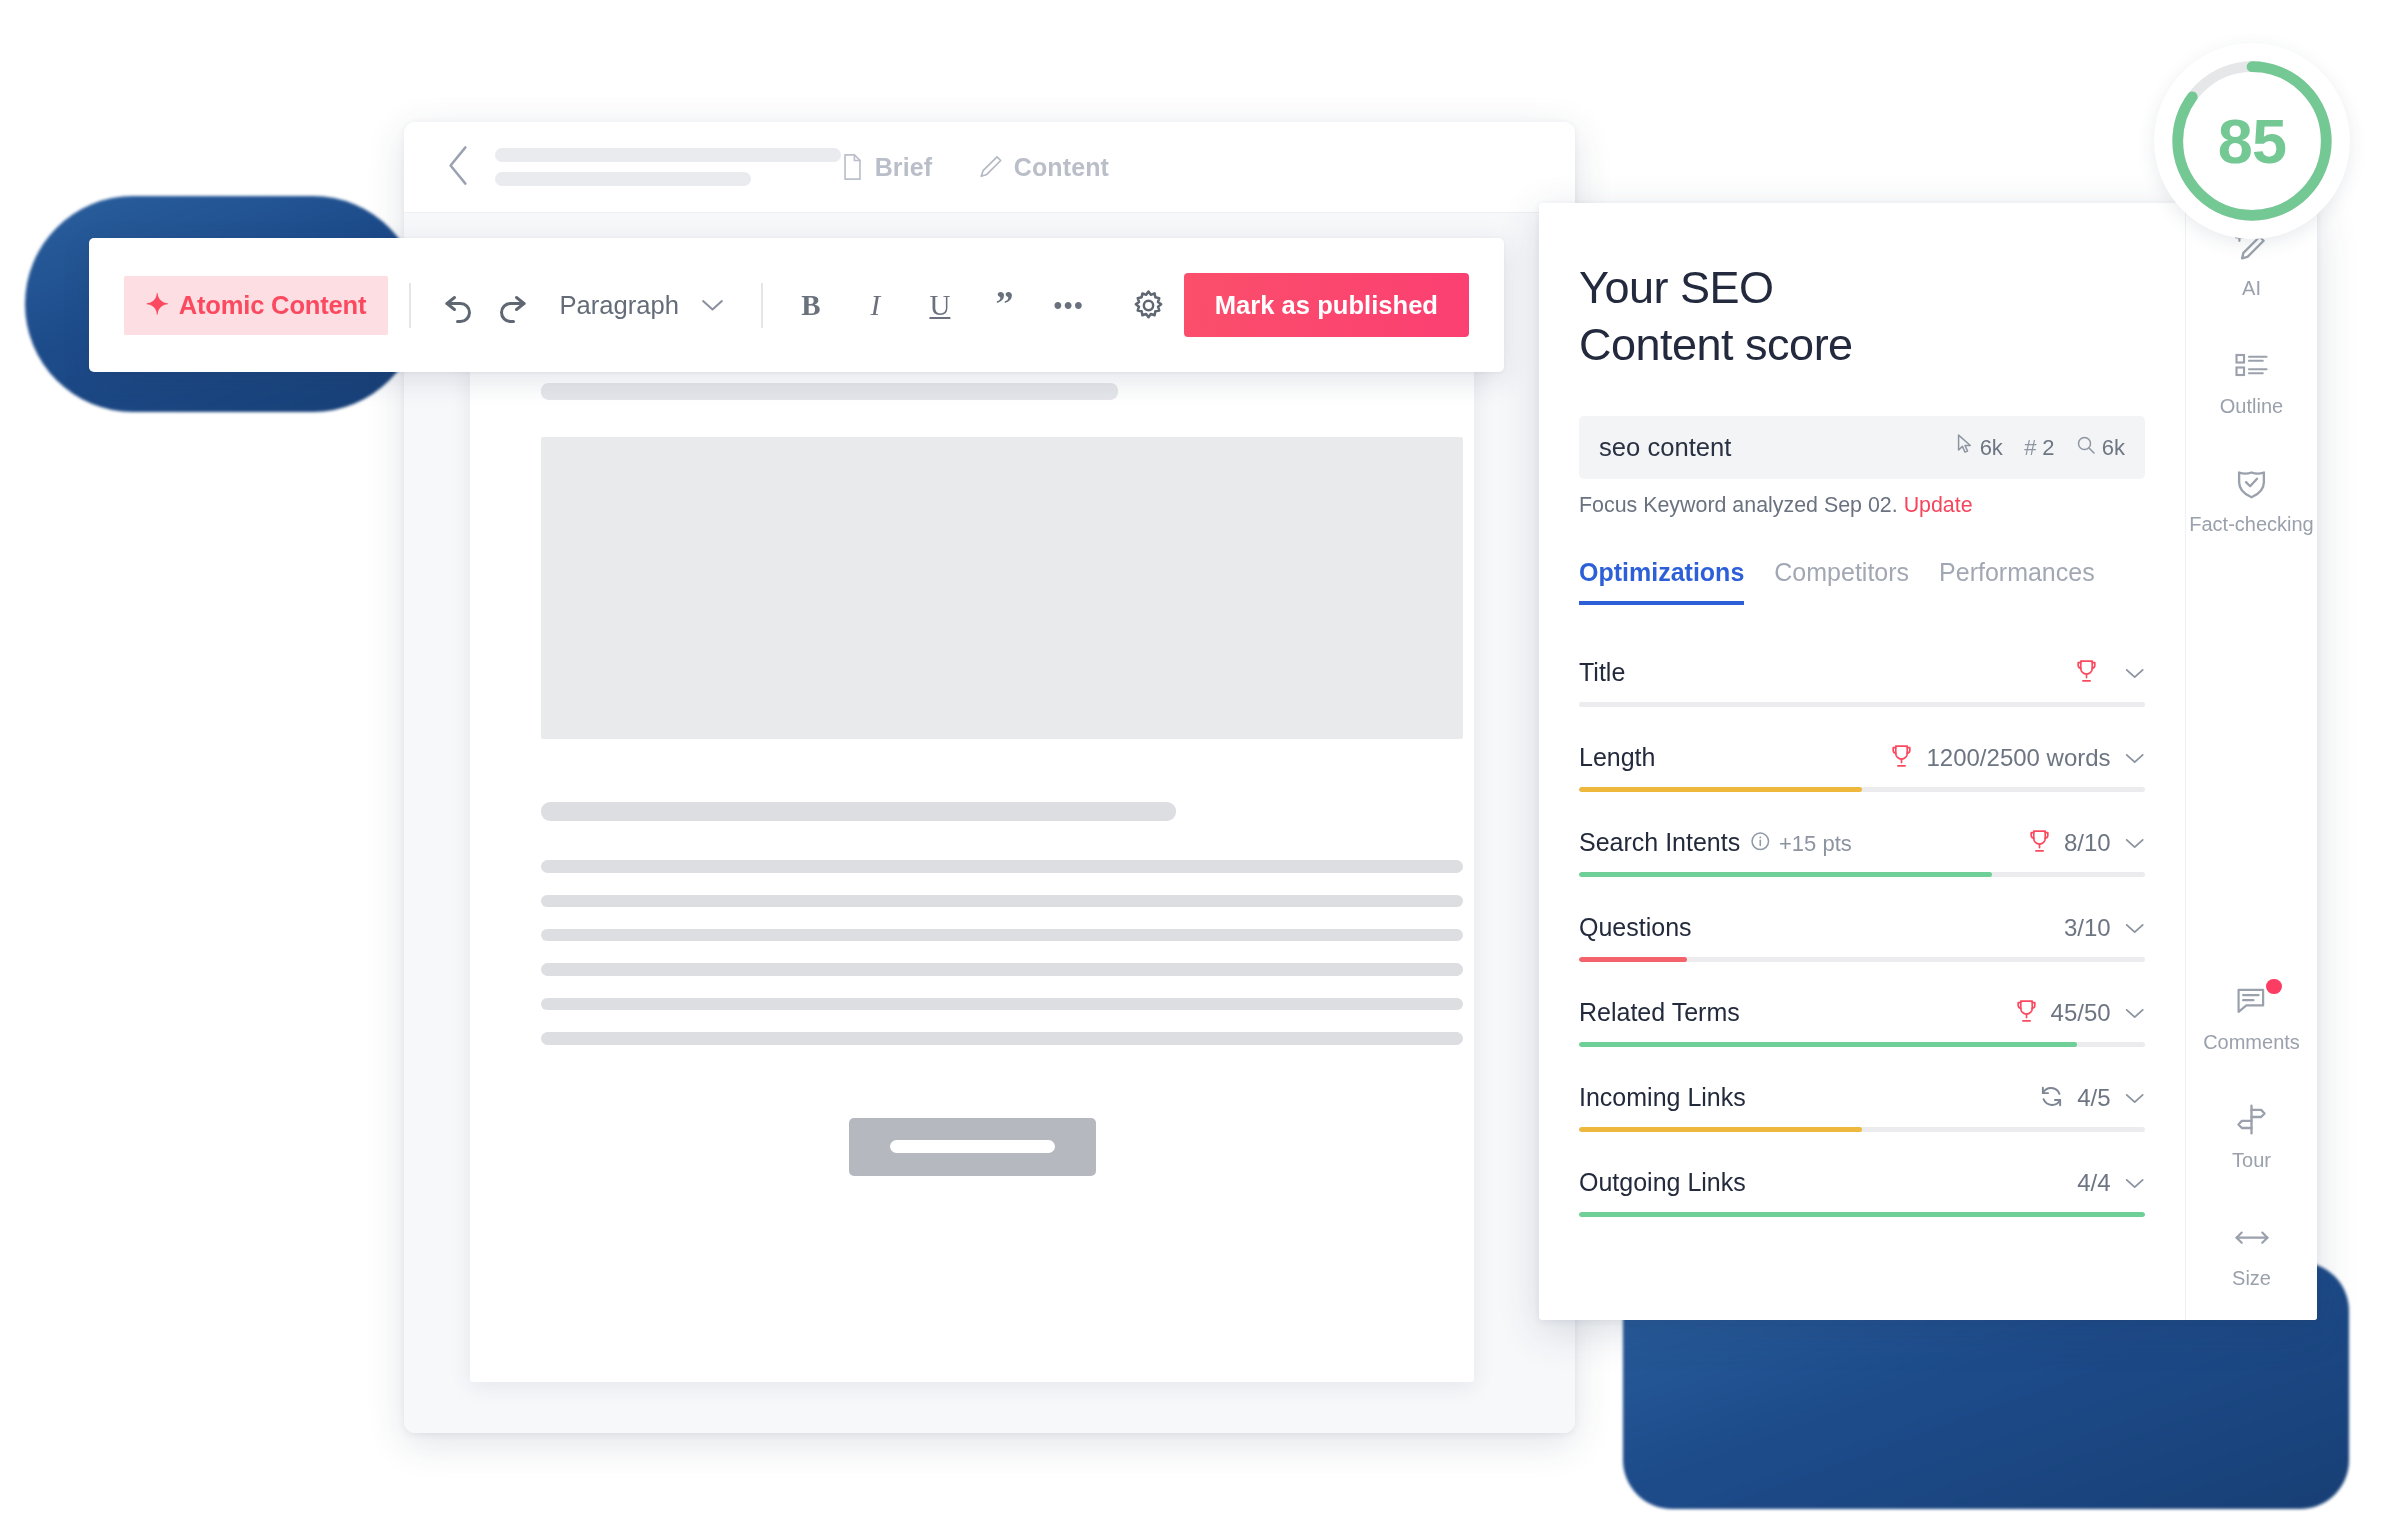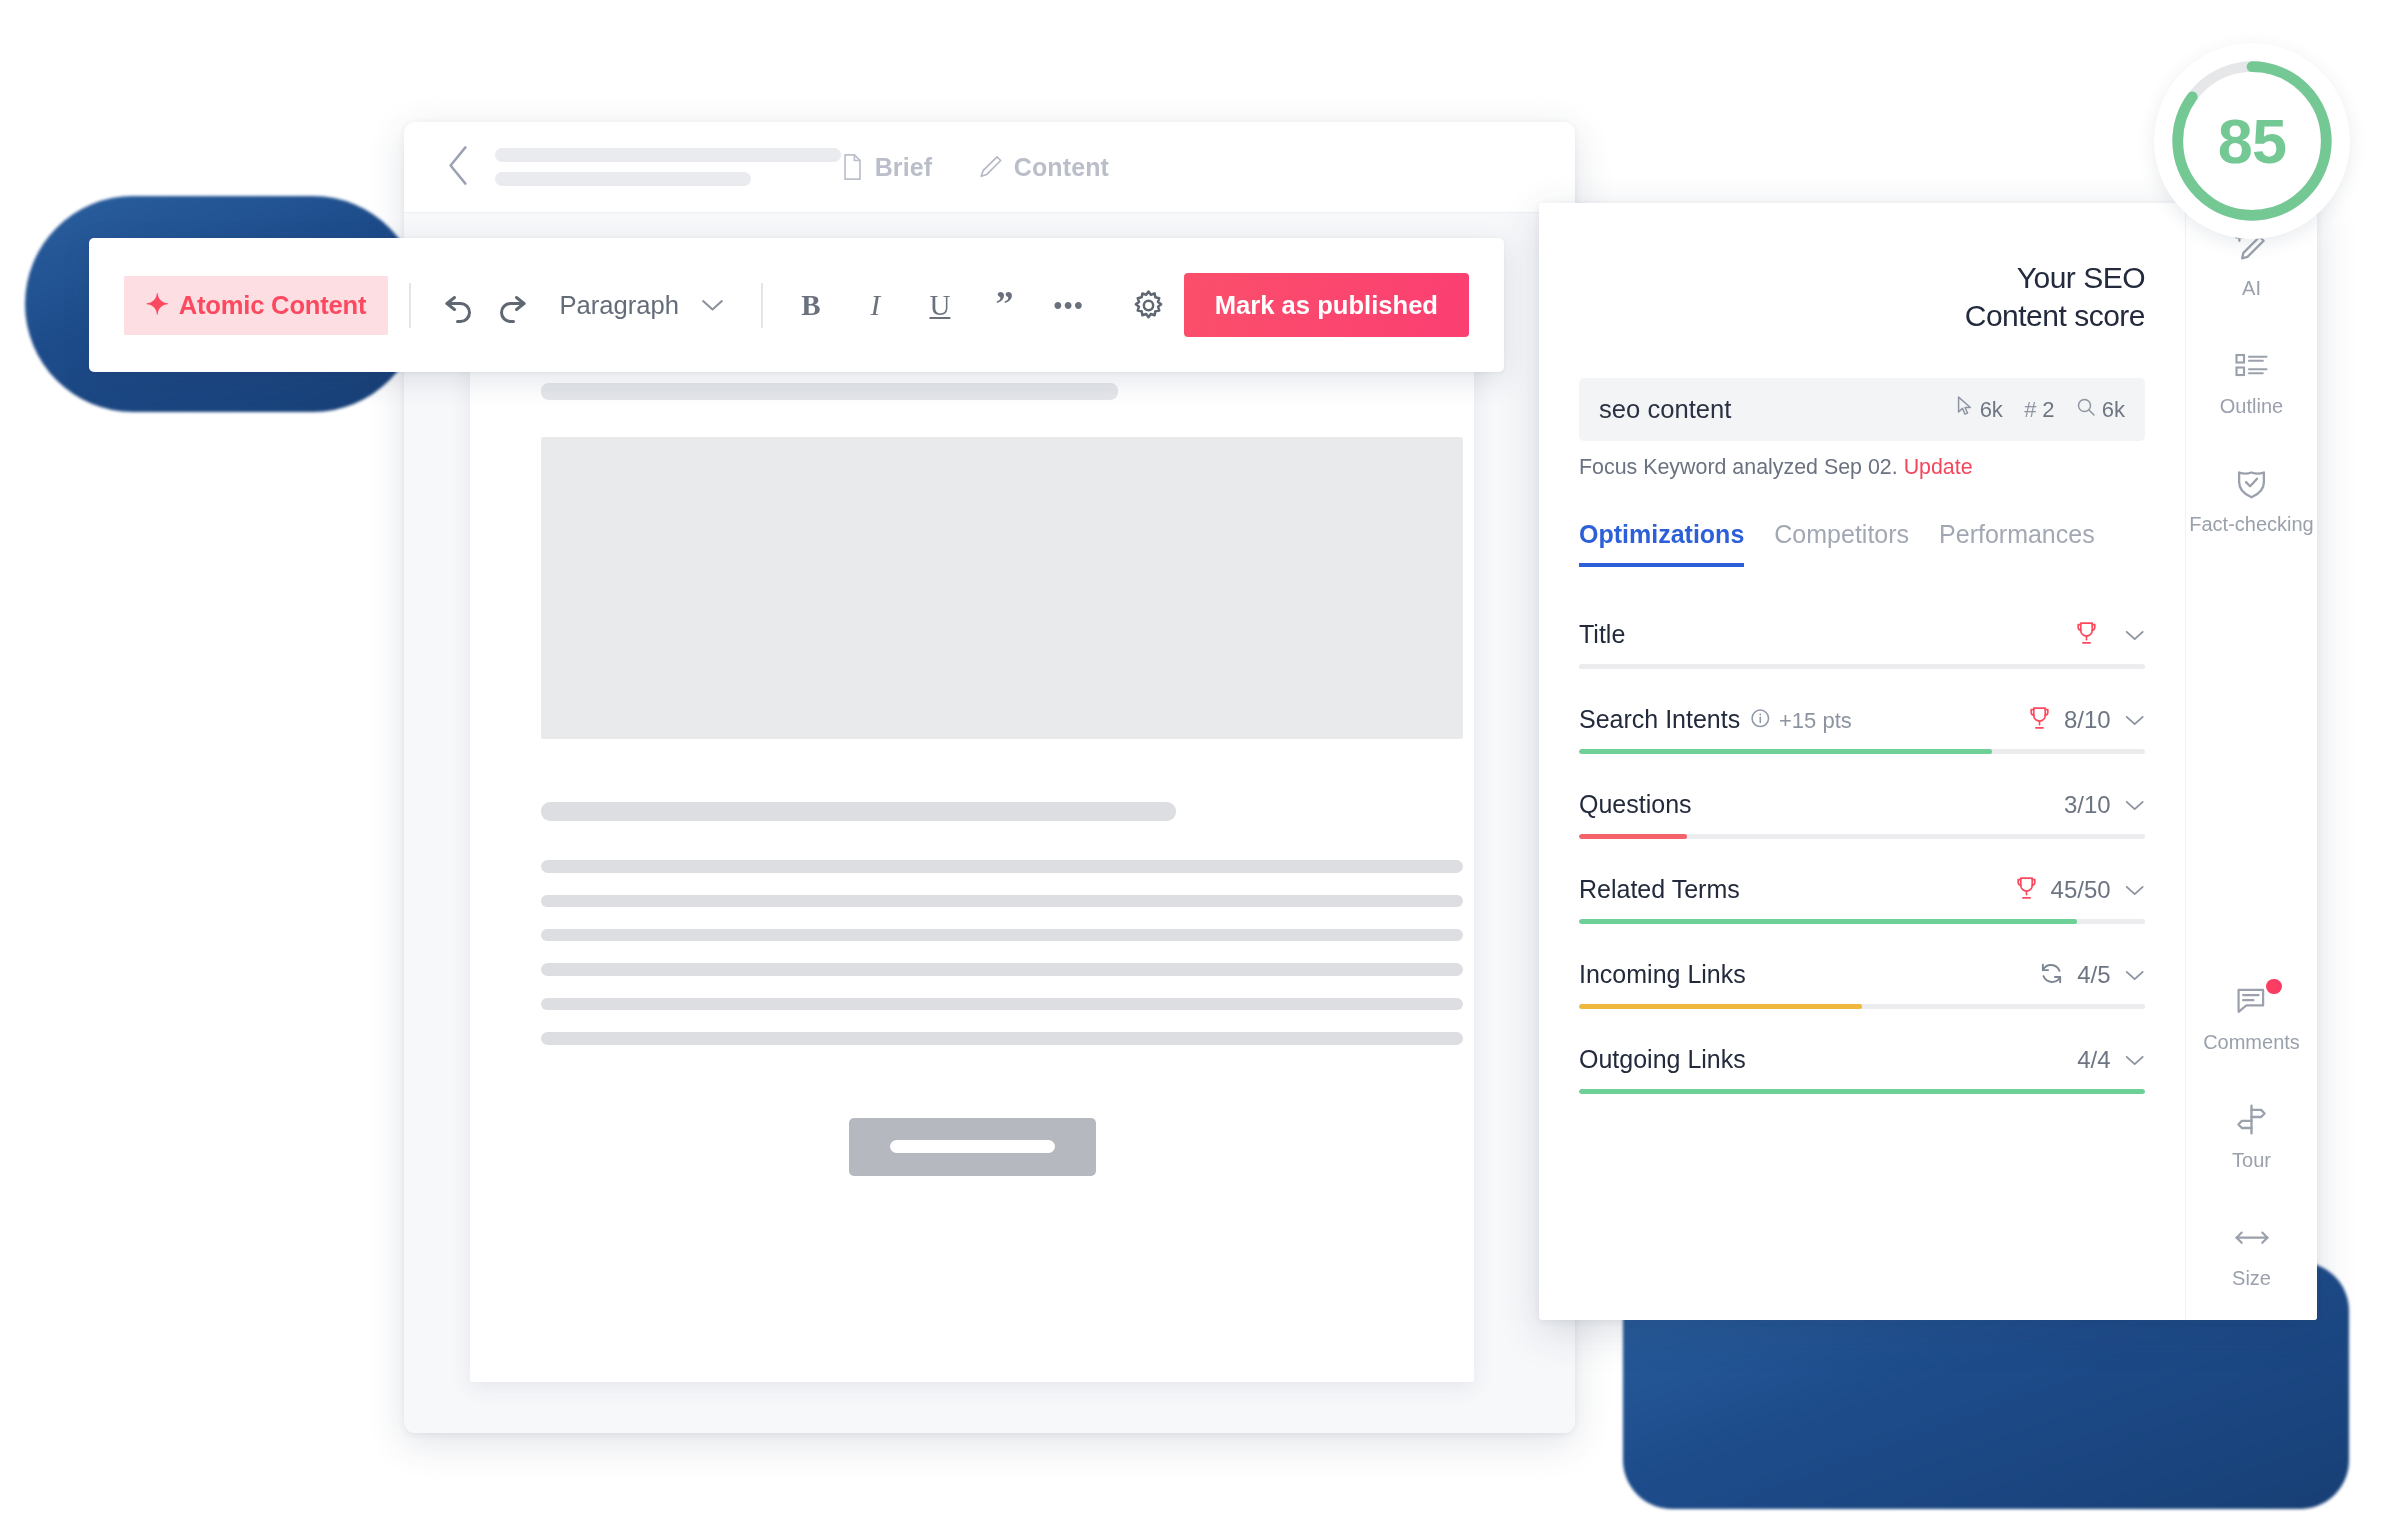--- a/index.html
+++ b/index.html
@@ -107,21 +107,21 @@
 
   
   #seo-panel {
     position:absolute; left: 1539px; top: 203px;
     width: 778px; height: 1117px;
     background:#ffffff; border-radius: 3.3px;
     box-shadow: 0 11.5px 41px rgba(40,55,90,.16), 0 1.6px 6.6px rgba(40,55,90,.07);
     z-index: 30; display:flex; overflow:hidden;
   }
   #seo-main { flex: 1 1 auto; padding: 56px 40px 0 40px; min-width:0; }
-  #seo-heading { font-size: 30px; line-height: 1.27; font-weight: 400; color:#232a3d; letter-spacing:-0.5px;text-align:right; }
+  #seo-heading { font-size: 45px; line-height: 1.27; font-weight: 400; color:#232a3d; letter-spacing:-0.5px; }
   #keyword-box {
     margin-top: 43px; height: 63px; background:#f3f4f5; border-radius: 5px;
     display:flex; align-items:center; padding: 0 20px;
   }
   #keyword-text { font-size: 25.6px; color:#2a3142; }
   #keyword-stats { margin-left:auto; display:flex; align-items:center; gap: 21.4px; color:#6e7684; font-size:22px; }
   .kw-stat { display:flex; align-items:center; gap: 5.8px; }
   #focus-line { margin-top: 14px; font-size: 21.4px; color:#6a7280; }
   #focus-line .update-link { color:#f4465c; cursor:pointer; }
 
@@ -361,20 +361,45 @@
                     <path d="M3 3 L12 11 L21 3"></path>
                   </svg>
               </span>
             </div>
           </div>
           <div class="opt-bar">
             <div class="opt-fill" style="width:0%;background:#ececee"></div>
           </div>
         </div>
 
+        <div class="opt-row">
+          <div class="opt-head">
+            <span class="opt-label">Length</span>
+            <div class="opt-right">
+              <span>
+                <svg width="23" height="25" viewBox="0 0 22 24" fill="none" stroke="#fb4a60" stroke-width="1.6" stroke-linecap="round" stroke-linejoin="round">
+                  <path d="M5.5 2 h11 v7 a5.5 5.5 0 0 1 -11 0 Z"></path>
+                    <path d="M5.5 3.5 H3 v2.5 a3 3 0 0 0 2.7 3"></path>
+                  <path d="M16.5 3.5 H19 v2.5 a3 3 0 0 1 -2.7 3"></path>
+                    <path d="M11 14.5 V18"></path>
+                    <path d="M7.5 21 h7"></path>
+                </svg>
+              </span>
+              <span class="opt-value">1200/2500 words</span>
+              <span class="chev">
+                <svg width="21.4" height="13" viewBox="0 0 24 14" fill="none" stroke="#8b93a0" stroke-width="2" stroke-linecap="round" stroke-linejoin="round">
+                    <path d="M3 3 L12 11 L21 3"></path>
+                  </svg>
+              </span>
+            </div>
+          </div>
+          <div class="opt-bar">
+            <div class="opt-fill" style="width:50%;background:#eeb83c"></div>
+          </div>
+        </div>
 
         <div class="opt-row">
           <div class="opt-head">
             <span class="opt-label">Search Intents</span>
             <span class="opt-extra">
               <span>
                 <svg width="20.6" height="20.6" viewBox="0 0 20 20" fill="none" stroke="#9099a6" stroke-width="1.5">
                   <circle cx="10" cy="10" r="8"></circle>
                     <path d="M10 9 v5" stroke-linecap="round"></path>
                     <circle cx="10" cy="6.2" r=".9" fill="#9099a6" stroke="none"></circle>

